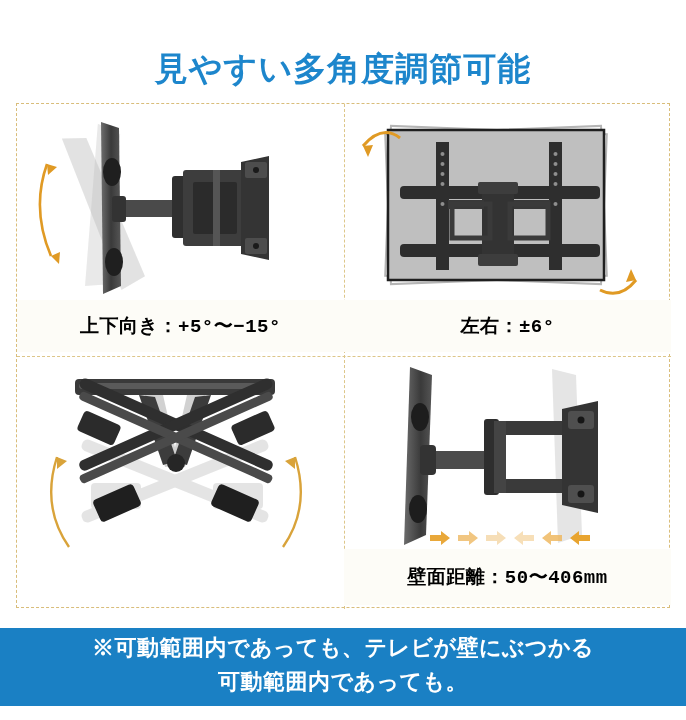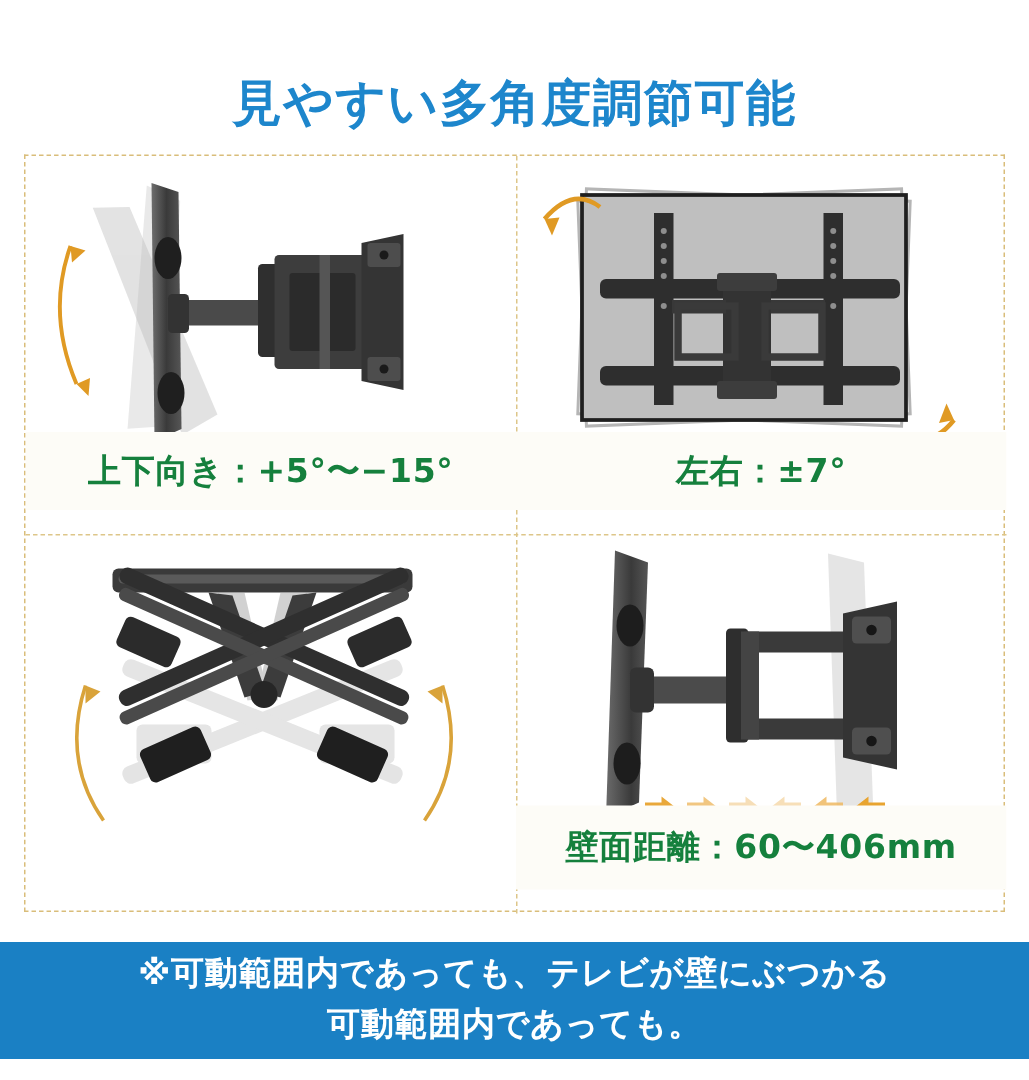--- a/index.html
+++ b/index.html
@@ -2,21 +2,21 @@
 <html><head>
 <meta charset="utf-8">
 <style>
   * { box-sizing: border-box; margin: 0; padding: 0; }
   html, body {
     width: 686px; height: 720px;
     background: #ffffff;
     font-family: "DejaVu Sans", "Liberation Sans", sans-serif;
     overflow: hidden;
   }
-  .page { position: relative; width: 686px; height: 720px; background: #fff; }
+  .page { position: relative; width: 686px; height: 720px; background: #fff; font-family: Liberation Mono, monospace; }
 
   
   .title-wrap {
     position: absolute; top: 40px; left: 0; width: 686px; height: 58px;
     display: flex; align-items: center; justify-content: center;
   }
   .title {
     font-size: 33px; font-weight: bold; color: #1d86cc;
     letter-spacing: 1px; white-space: nowrap;
     -webkit-text-stroke: 4px #ffffff;
@@ -45,24 +45,24 @@
   .cell { position: absolute; width: 327px; height: 252px; overflow: hidden; }
   .cell.tl { left: 0;   top: 0; }
   .cell.tr { left: 327px; top: 0; }
   .cell.bl { left: 0;   top: 253px; }
   .cell.br { left: 327px; top: 253px; }
 
   .art { position: absolute; left: 0; top: 0; width: 327px; height: 200px; }
   .art svg { display: block; width: 100%; height: 100%; }
 
   .caption {
-    position: absolute; left: 0; bottom: 16px; width: 327px; height: 52px;
+    position: absolute; left: 0; bottom: 4px; width: 327px; height: 52px;
     display: flex; align-items: center; justify-content: center;
     background: #fdfcf7;
-    font-size: 22px; font-weight: 600; color: #15803d;
+    font-size: 19px; font-weight: 600; color: #000000;
     letter-spacing: 0.5px; white-space: nowrap;
   }
   .cell.bl .caption, .cell.br .caption { height: 56px; }
 
   
   .footer {
     position: absolute; left: 0; top: 628px; width: 686px; height: 78px;
     background: #1a80c4;
     display: flex; flex-direction: column;
     align-items: center; justify-content: center;
@@ -176,21 +176,21 @@
           <g fill="none" stroke="#e09a24" stroke-width="3">
             <path d="M19 42 Q38 20 56 34"></path>
           </g>
           <path d="M19 42 l10 -1 l-5 12 z" fill="#e09a24"></path>
           <g fill="none" stroke="#e09a24" stroke-width="3">
             <path d="M292 176 Q276 196 256 186"></path>
           </g>
           <path d="M292 176 l-10 2 l5 -13 z" fill="#e09a24"></path>
         </svg>
       </div>
-      <div class="caption">左右：±7°</div>
+      <div class="caption">左右：±6°</div>
     </div>
 
     <div class="cell bl">
       <div class="art">
         <svg viewBox="0 0 327 200" xmlns="http://www.w3.org/2000/svg">
 
           <g opacity="0.3" fill="#a8a8a8">
             <rect x="58" y="118" width="200" height="12" rx="5" transform="rotate(-22 158 124)"></rect>
             <rect x="58" y="118" width="200" height="12" rx="5" transform="rotate(22 158 124)"></rect>
             <rect x="74" y="126" width="50" height="26" rx="4"></rect>
@@ -283,21 +283,21 @@
             </g>
             <g fill="#eeb962" opacity="0.85" transform="translate(198,176)">
               <path d="M0 5 L9 -2 L9 2 L20 2 L20 8 L9 8 L9 12 Z"></path>
             </g>
             <g fill="#e8a430" transform="translate(226,176)">
               <path d="M0 5 L9 -2 L9 2 L20 2 L20 8 L9 8 L9 12 Z"></path>
             </g>
           </g>
         </svg>
       </div>
-      <div class="caption">壁面距離：60〜406mm</div>
+      <div class="caption">壁面距離：50〜406mm</div>
     </div>
   </div>
 
   <div class="footer">
     <div class="footer-line">※可動範囲内であっても、テレビが壁にぶつかる</div>
     <div class="footer-line">可動範囲内であっても。</div>
   </div>
 
 </div>
 

